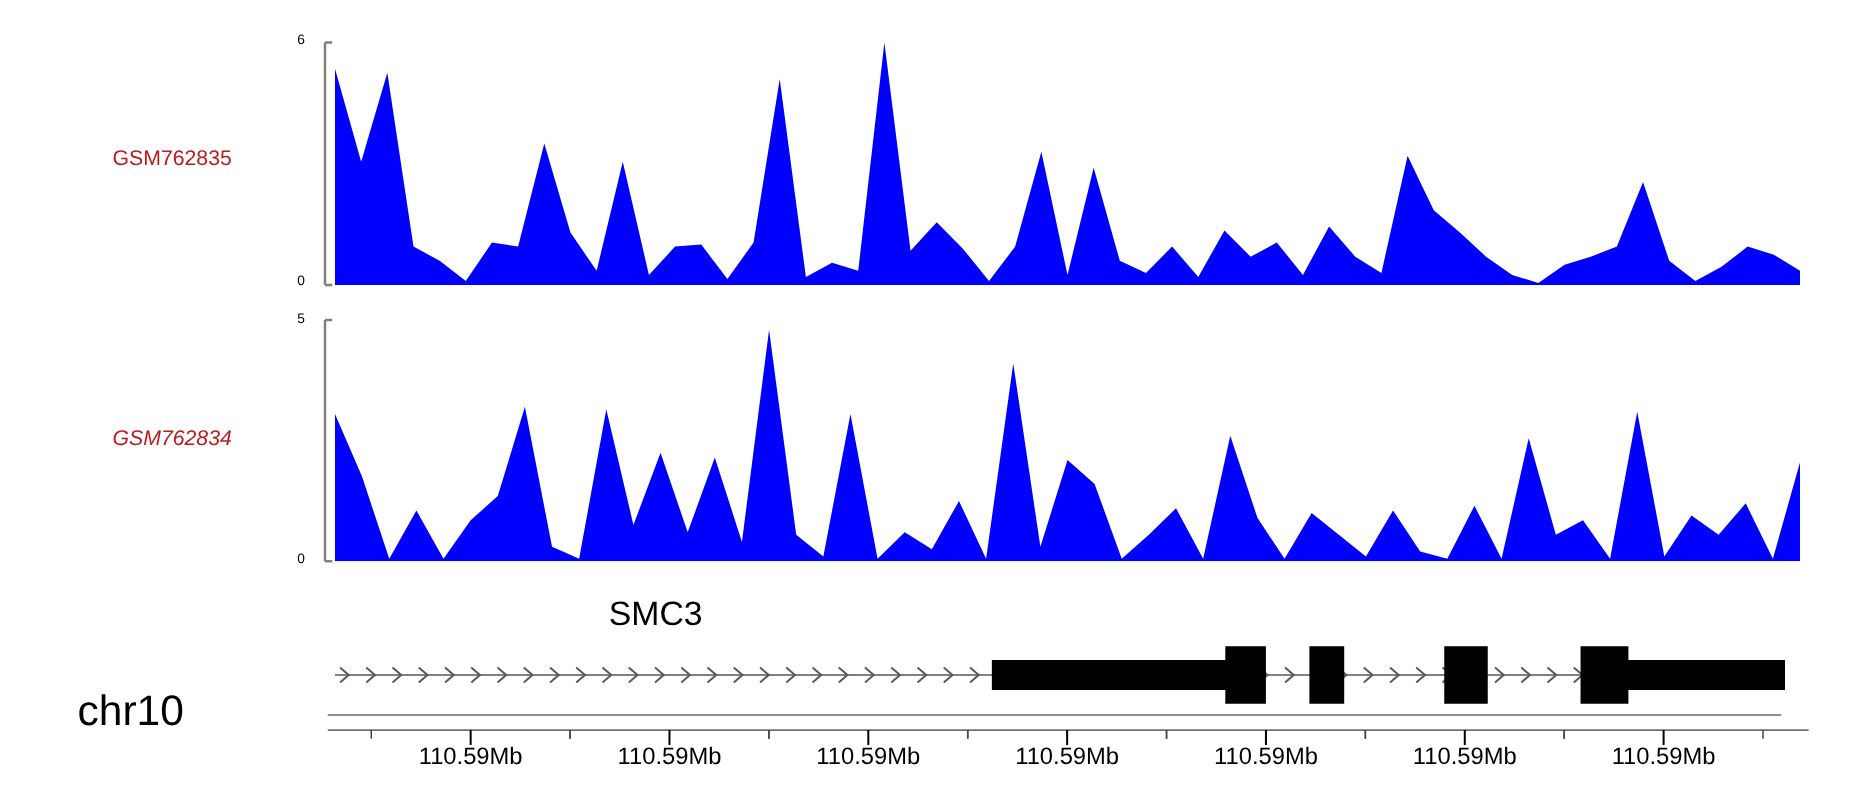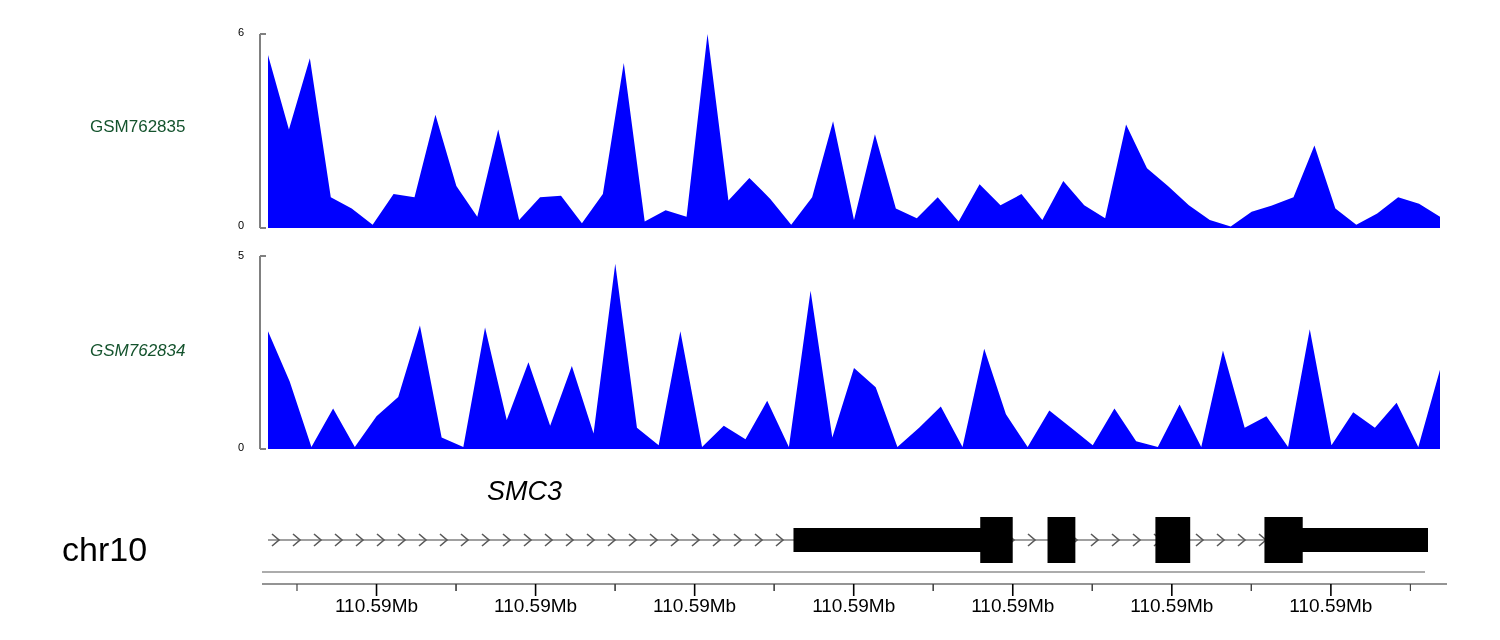--- a/index.html
+++ b/index.html
@@ -2,21 +2,21 @@
 <html><head>
 <meta charset="utf-8">
 <style>
   html,body{margin:0;padding:0;background:#ffffff;}
   body{width:1500px;height:640px;position:relative;overflow:hidden;
        font-family:"Liberation Sans","DejaVu Sans",sans-serif;color:#000;}
   .genome-browser{position:absolute;inset:0;}
 
   
   .track{position:absolute;}
-  .track-label{position:absolute;font-size:17px;color:#14532d;white-space:nowrap;
+  .track-label{position:absolute;font-size:17px;color:#b91c1c;white-space:nowrap;
                text-align:left;}
   .axis-max,.axis-min{position:absolute;font-size:11px;color:#000;
                text-align:right;width:26px;}
   .track-svg{position:absolute;left:268px;}
   .axis-svg{position:absolute;}
 
   
   .gene-track{position:absolute;left:268px;}
   .gene-name{position:absolute;font-size:27px;color:#000;white-space:nowrap;}
 
@@ -48,21 +48,21 @@
     <div class="axis-max" style="left:218px;top:9px;">5</div>
     <div class="axis-min" style="left:218px;top:201px;">0</div>
     <svg class="axis-svg" style="left:248px;top:12px;" width="18" height="203">
       <path d="M18 4 L12 4 M12 4 L12 197 M12 197 L18 197" stroke="#808080" stroke-width="2" fill="none"></path>
     </svg>
     <svg class="track-svg" style="top:16px;" width="1172" height="193" viewBox="0 0 1172 193" preserveAspectRatio="none">
         <polygon points="0,193 0.00,75.27 21.70,125.45 43.41,191.07 65.11,152.47 86.81,191.07 108.52,160.19 130.22,140.89 151.93,69.48 173.63,181.42 195.33,191.07 217.04,71.41 238.74,164.05 260.44,106.15 282.15,169.84 303.85,110.01 325.56,177.56 347.26,7.72 368.96,171.77 390.67,189.14 412.37,75.27 434.07,191.07 455.78,169.84 477.48,183.35 499.19,144.75 520.89,191.07 542.59,34.74 564.30,181.42 586.00,111.94 607.70,131.24 629.41,191.07 651.11,171.77 672.81,150.54 694.52,191.07 716.22,92.64 737.93,158.26 759.63,191.07 781.33,154.40 803.04,171.77 824.74,189.14 846.44,152.47 868.15,185.28 889.85,191.07 911.56,148.61 933.26,191.07 954.96,94.57 976.67,171.77 998.37,160.19 1020.07,191.07 1041.78,73.34 1063.48,189.14 1085.19,156.33 1106.89,171.77 1128.59,146.68 1150.30,191.07 1172.00,113.87 1172,193" fill="#0000FF"></polygon>
       </svg>
   </div>
 
-  <div class="gene-name" style="left:487px;top:476px;font-style:italic;">SMC3</div>
+  <div class="gene-name" style="left:487px;top:476px;">SMC3</div>
   <svg class="gene-track" style="top:512px;" width="1160" height="56">
       <line x1="0" y1="28" x2="1160" y2="28" stroke="#808080" stroke-width="1.5"></line>
       <path d="M4 22 L11 28 L4 34" stroke="#595959" stroke-width="1.6" fill="none"></path>
       <path d="M25 22 L32 28 L25 34" stroke="#595959" stroke-width="1.6" fill="none"></path>
       <path d="M46 22 L53 28 L46 34" stroke="#595959" stroke-width="1.6" fill="none"></path>
       <path d="M67 22 L74 28 L67 34" stroke="#595959" stroke-width="1.6" fill="none"></path>
       <path d="M88 22 L95 28 L88 34" stroke="#595959" stroke-width="1.6" fill="none"></path>
       <path d="M109 22 L116 28 L109 34" stroke="#595959" stroke-width="1.6" fill="none"></path>
       <path d="M130 22 L137 28 L130 34" stroke="#595959" stroke-width="1.6" fill="none"></path>
       <path d="M151 22 L158 28 L151 34" stroke="#595959" stroke-width="1.6" fill="none"></path>
@@ -114,21 +114,21 @@
       <path d="M1117 22 L1124 28 L1117 34" stroke="#595959" stroke-width="1.6" fill="none"></path>
       <path d="M1138 22 L1145 28 L1138 34" stroke="#595959" stroke-width="1.6" fill="none"></path>
       <rect x="525.4799999999999" y="16" width="197.20000000000005" height="24" fill="#000000"></rect>
       <rect x="712.24" y="5" width="32.48000000000002" height="46" fill="#000000"></rect>
       <rect x="779.5200000000001" y="5" width="27.839999999999804" height="46" fill="#000000"></rect>
       <rect x="887.4" y="5" width="34.80000000000007" height="46" fill="#000000"></rect>
       <rect x="996.4400000000002" y="5" width="38.27999999999986" height="46" fill="#000000"></rect>
       <rect x="1026.6" y="16" width="133.4000000000001" height="24" fill="#000000"></rect>
     </svg>
 
-  <div class="chrom-label" style="left:62px;top:530px;">chr10</div>
+  <div class="chrom-label" style="left:62px;top:550px;">chr10</div>
   <svg class="ruler-svg" style="top:570px;" width="1185" height="26">
       <line x1="0" y1="2" x2="1163" y2="2" stroke="#909090" stroke-width="1.5"></line>
       <line x1="0" y1="14" x2="1185" y2="14" stroke="#707070" stroke-width="1.4"></line>
       <line x1="114.5234899328859" y1="14" x2="114.5234899328859" y2="26" stroke="#000" stroke-width="1.6"></line>
       <line x1="34.993288590604024" y1="14" x2="34.993288590604024" y2="21" stroke="#444" stroke-width="1.2"></line>
       <line x1="194.05369127516775" y1="14" x2="194.05369127516775" y2="21" stroke="#444" stroke-width="1.2"></line>
       <line x1="273.58389261744964" y1="14" x2="273.58389261744964" y2="26" stroke="#000" stroke-width="1.6"></line>
       <line x1="194.05369127516775" y1="14" x2="194.05369127516775" y2="21" stroke="#444" stroke-width="1.2"></line>
       <line x1="353.1140939597315" y1="14" x2="353.1140939597315" y2="21" stroke="#444" stroke-width="1.2"></line>
       <line x1="432.64429530201335" y1="14" x2="432.64429530201335" y2="26" stroke="#000" stroke-width="1.6"></line>

